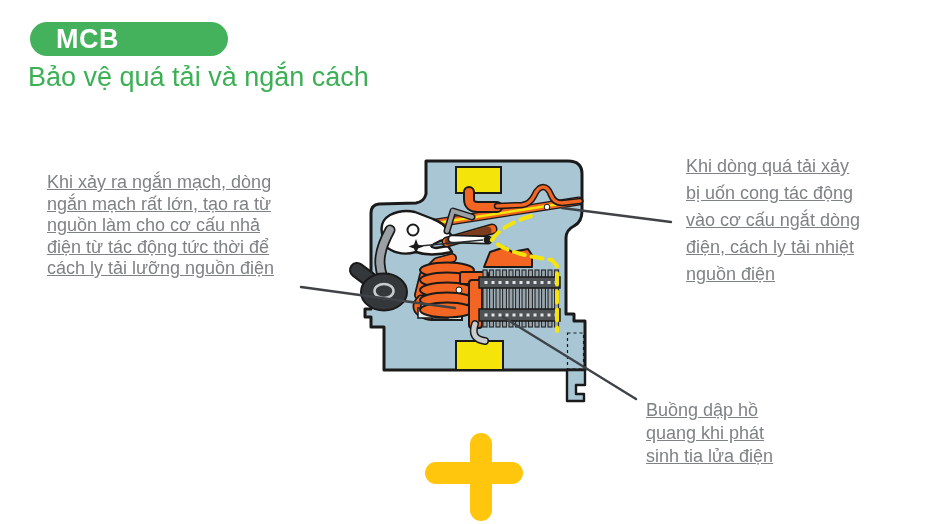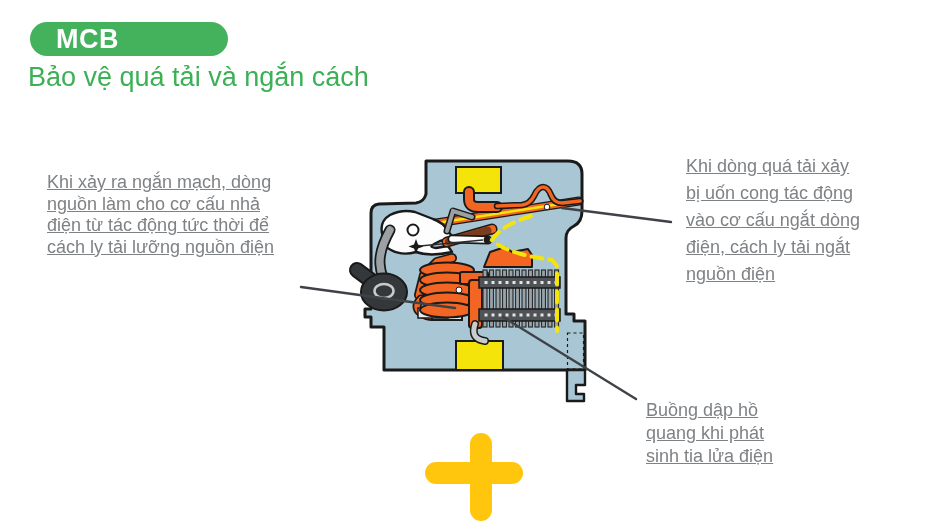--- a/index.html
+++ b/index.html
@@ -45,30 +45,31 @@
 
 <div class="canvas">
 
   <div class="badge">
     <span class="badge-text">MCB</span>
   </div>
   <div class="subtitle">Bảo vệ quá tải và ngắn cách</div>
 
   <div class="note note-left">
     <div>Khi xảy ra ngắn mạch, dòng</div>
+    <div>ngắn mạch rất lớn, tạo ra từ</div>
     <div>nguồn làm cho cơ cấu nhả</div>
     <div>điện từ tác động tức thời để</div>
     <div>cách ly tải lưỡng nguồn điện</div>
   </div>
 
   <div class="note note-right">
     <div>Khi dòng quá tải xảy</div>
     <div>bị uốn cong tác động</div>
     <div>vào cơ cấu ngắt dòng</div>
-    <div>điện, cách ly tải ngắt</div>
+    <div>điện, cách ly tải nhiệt</div>
     <div>nguồn điện</div>
   </div>
 
   <div class="note note-arc">
     <div>Buồng dập hồ</div>
     <div>quang khi phát</div>
     <div>sinh tia lửa điện</div>
   </div>
 
   <svg class="diagram-svg" width="926" height="524" viewBox="0 0 926 524">

